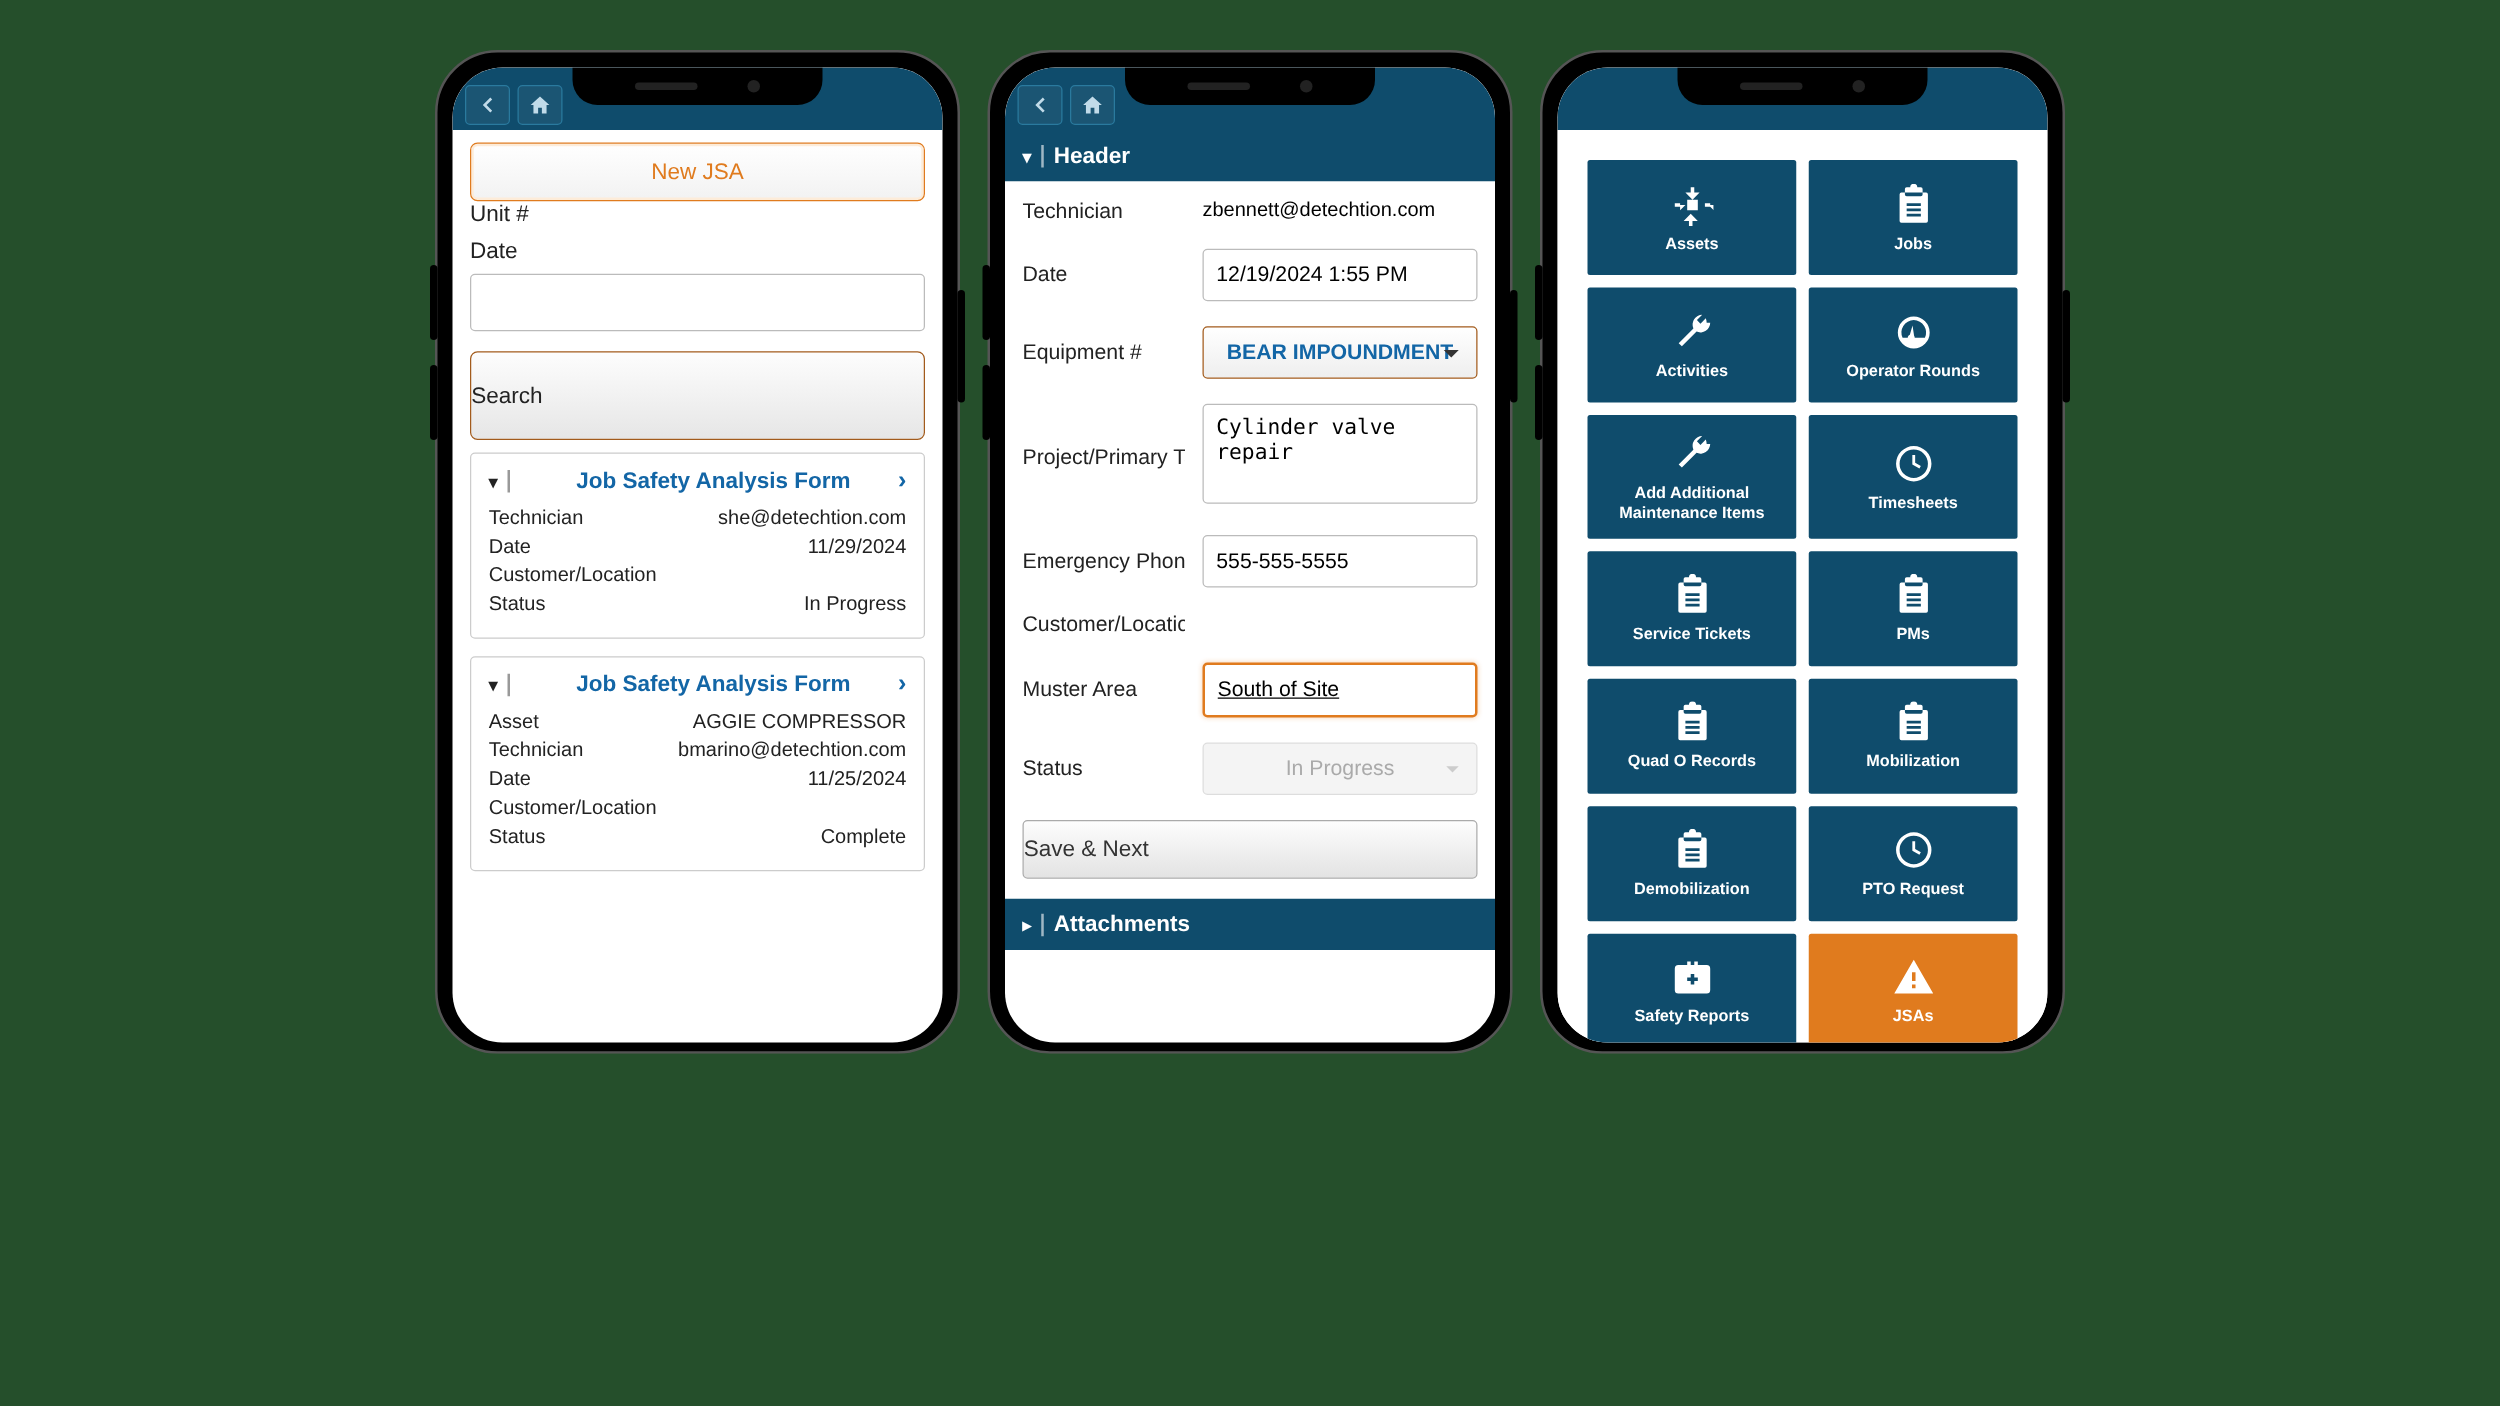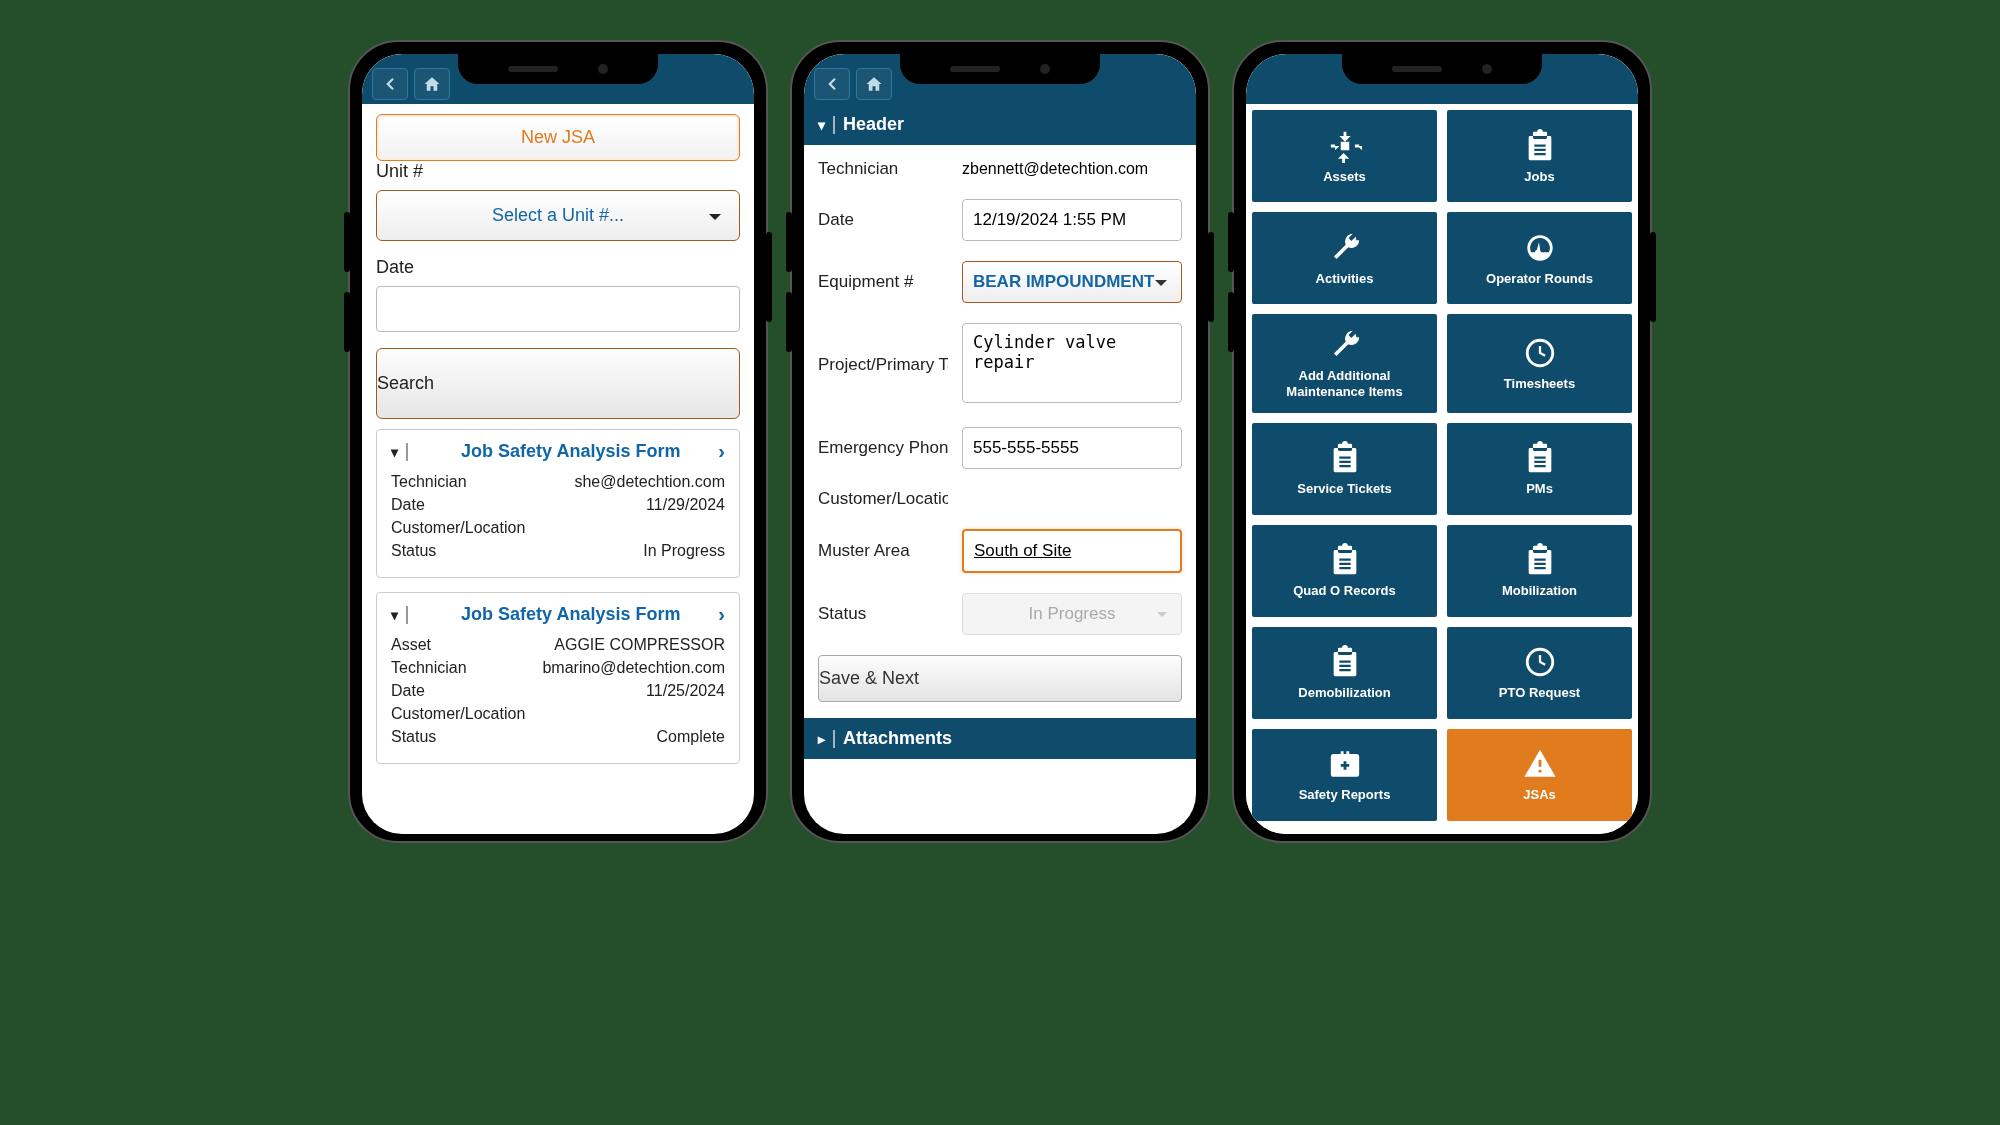--- a/index.html
+++ b/index.html
@@ -59,21 +59,21 @@
   }
   .topbar-btn {
     width: 36px; height: 32px;
     border: 1px solid #2a7a9e;
     border-radius: 4px;
     display: flex; align-items: center; justify-content: center;
     background: rgba(255,255,255,0.05);
   }
   .topbar-btn svg { fill: #c1dbe9; width:18px; height:18px; }
   .content { padding: 10px 14px; overflow-y:auto; height: calc(100% - 50px);}
-  .content3 { padding: 6px; background:#fff; height: calc(100% - 50px);}
+  .content3 { padding: 24px; background:#fff; height: calc(100% - 50px);}
 
   .btn-outline-orange {
     width: 100%;
     border: 1.5px solid #e07b1e;
     color: #e07b1e;
     background: linear-gradient(#fff,#f2f2f2);
     border-radius: 6px;
     padding: 12px 0;
     font-size: 18px;
     text-align: center;
@@ -132,21 +132,21 @@
   .form-row .fv { flex:1; }
   .input-box {
     width:100%; border:1px solid #bbb; border-radius:4px;
     padding:10px 10px; font-size:17px; background:#fff;
   }
   .input-box.orange { border:2px solid #e07b1e; box-shadow: 0 0 4px rgba(224,123,30,.3); text-decoration: underline;}
   .select-box {
     width:100%; border:1.5px solid #a25b1c; border-radius:4px;
     background:linear-gradient(#fff,#eee);
     padding:10px 10px; font-size:17px; color:#1366a6; font-weight:bold;
-    position:relative; 
+    position:relative; text-align:center;
   }
   .select-box:after{content:""; position:absolute; right:14px; top:50%; border:6px solid transparent; border-top-color:#333; transform:translateY(-2px);}
   .textarea-box{
     width:100%; border:1px solid #bbb; border-radius:4px;
     padding:8px 10px; font-size:17px; background:#fff;
     height:80px; resize:none;
   }
   .disabled-select{
     width:100%; border:1px solid #ddd; border-radius:4px;
     background:#f4f4f4; color:#aaa; text-align:center;
@@ -226,21 +226,20 @@
         </div>
       <div class="topbar-btn">
           <svg>
             <use href="#i-home"></use>
           </svg>
         </div>
     </div>
     <div class="content">
       <div class="btn-outline-orange">New JSA</div>
       <span class="label">Unit #</span>
-      <div class="select-input">Select a Unit #...</div>
       <span class="label">Date</span>
       <input class="text-input" style="">
       <div class="btn-search">Search</div>
 
       <div class="card">
         <div class="card-header">
           <span class="exp">▾</span>
           <span class="bar"></span>
           <span class="title">Job Safety Analysis Form</span>
           <span class="chev">›</span>

